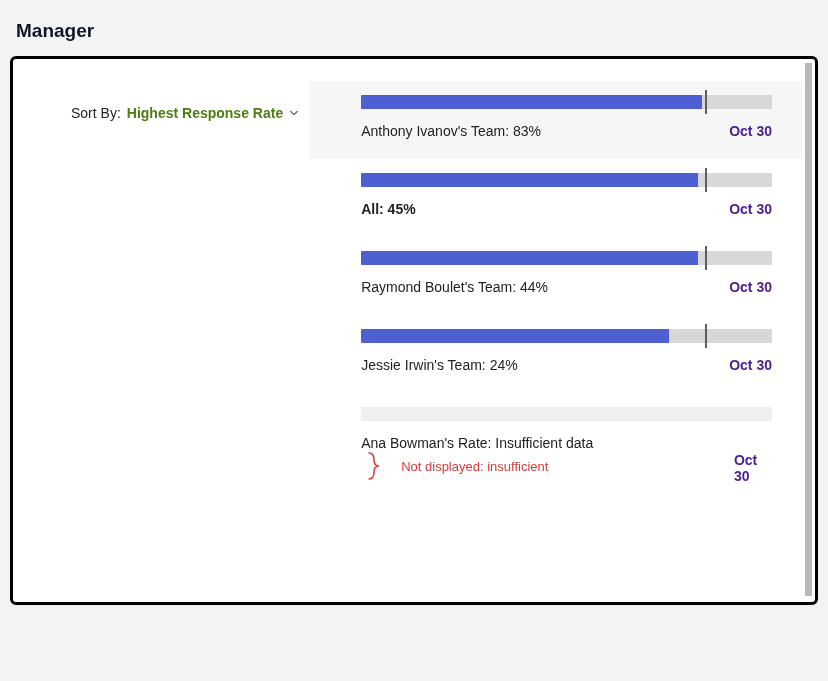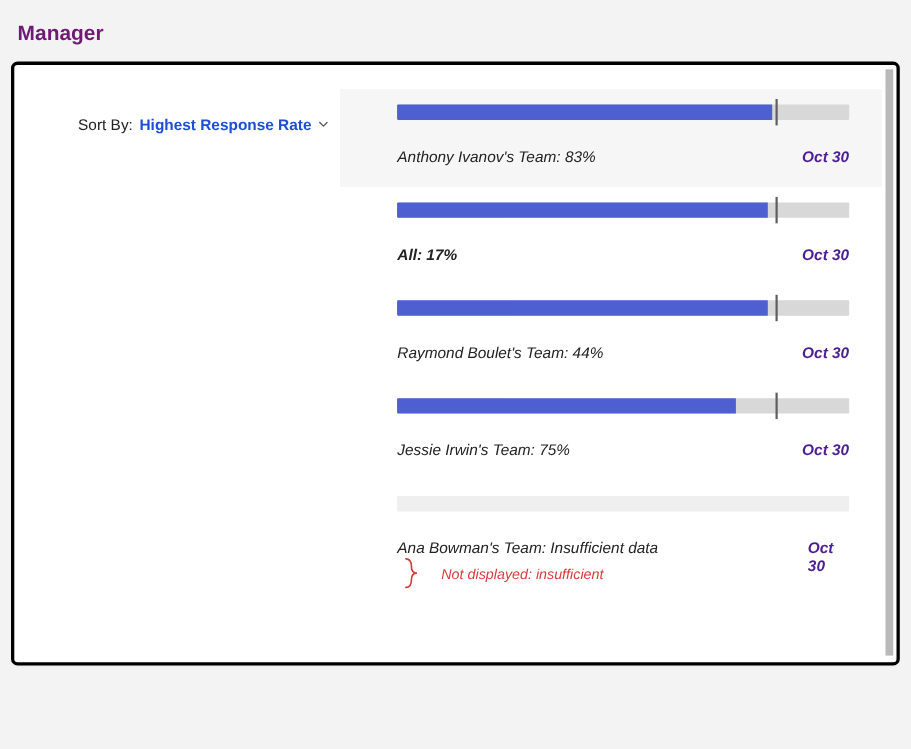--- a/index.html
+++ b/index.html
@@ -8,21 +8,21 @@
     width: 828px; height: 681px;
     font-family: "Segoe UI", -apple-system, BlinkMacSystemFont, sans-serif;
     background: #f3f3f3;
     color: #222;
   }
   .page { width: 828px; height: 681px; padding: 10px; }
   .title {
     font-size: 19px;
     font-weight: 700;
     margin: 10px 0 14px 6px;
-    color: #701a75;
+    color: #0f172a;
   }
   .card {
     background: #fff;
     border: 3px solid #000000;
     border-radius: 6px;
     height: 549px;
     box-shadow: 0 1px 2px rgba(0,0,0,0.03);
     display: flex;
     flex-direction: row;
     overflow: hidden;
@@ -37,21 +37,21 @@
     gap: 6px;
     font-size: 14px;
   }
   .sort-label { color: #222; }
   .sort-select {
     display: flex;
     align-items: center;
     gap: 6px;
     cursor: pointer;
     font-weight: 700;
-    color: #1d4ed8;
+    color: #4d7c0f;
     background: none;
     border: none;
     padding: 0;
     font-family: inherit;
     font-size: 14px;
   }
   .chevron {
     width: 10px; height: 10px;
     display: inline-block;
   }
@@ -108,24 +108,23 @@
   .bar-marker {
     position: absolute;
     top: -5px;
     bottom: -5px;
     width: 2px;
     background: #5e5e5e;
   }
   .row-meta {
     display: flex;
     justify-content: space-between;
-    align-items: flex-start;
-    margin-top: 25px;
+    align-items: flex-end;
+    margin-top: 14px;
     font-size: 14px;
-    font-style: italic;
   }
   .row-label { color: #222; }
   .row-label.strong { font-weight: 700; }
   .row-date { font-weight: 700; color: #4c1d95; }
   .annotation {
     display: inline-flex;
     align-items: center;
     margin-left: 6px;
     color: #d83b3b;
     font-size: 13px;
@@ -171,48 +170,48 @@
               <div><span class="row-label">Anthony Ivanov's Team: 83%</span></div>
               <span class="row-date">Oct 30</span>
             </div>
           </div>
           <div class="row">
             <div class="bar-track">
               <div class="bar-fill" style="width: 82%;"></div>
               <div class="bar-marker" style="left: calc(84% - 1px);"></div>
             </div>
             <div class="row-meta">
-              <div><span class="row-label strong">All: 17%</span></div>
+              <div><span class="row-label strong">All: 45%</span></div>
               <span class="row-date">Oct 30</span>
             </div>
           </div>
           <div class="row">
             <div class="bar-track">
               <div class="bar-fill" style="width: 82%;"></div>
               <div class="bar-marker" style="left: calc(84% - 1px);"></div>
             </div>
             <div class="row-meta">
               <div><span class="row-label">Raymond Boulet's Team: 44%</span></div>
               <span class="row-date">Oct 30</span>
             </div>
           </div>
           <div class="row">
             <div class="bar-track">
               <div class="bar-fill" style="width: 75%;"></div>
               <div class="bar-marker" style="left: calc(84% - 1px);"></div>
             </div>
             <div class="row-meta">
-              <div><span class="row-label">Jessie Irwin's Team: 75%</span></div>
+              <div><span class="row-label">Jessie Irwin's Team: 24%</span></div>
               <span class="row-date">Oct 30</span>
             </div>
           </div>
           <div class="row">
             <div class="bar-track empty"></div>
             <div class="row-meta">
-              <div><span class="row-label">Ana Bowman's Team: Insufficient data</span><span class="annotation">
+              <div><span class="row-label">Ana Bowman's Rate: Insufficient data</span><span class="annotation">
                   <span class="brace">
                     <svg viewBox="0 0 14 30" width="14" height="30">
                       <path d="M2 2 Q7 2 7 9 Q7 15 12 15 Q7 15 7 21 Q7 28 2 28" fill="none" stroke="#d83b3b" stroke-width="1.5" stroke-linecap="round"></path>
                     </svg>
                   </span>
                   <span>Not displayed: insufficient</span>
                 </span></div>
               <span class="row-date">Oct 30</span>
             </div>
           </div>

